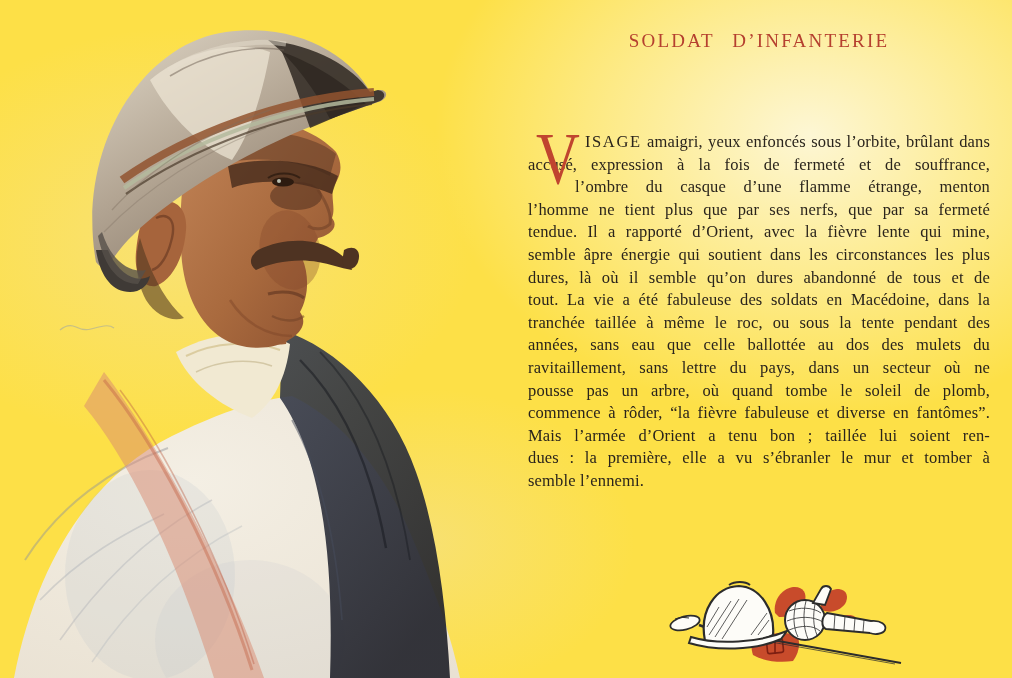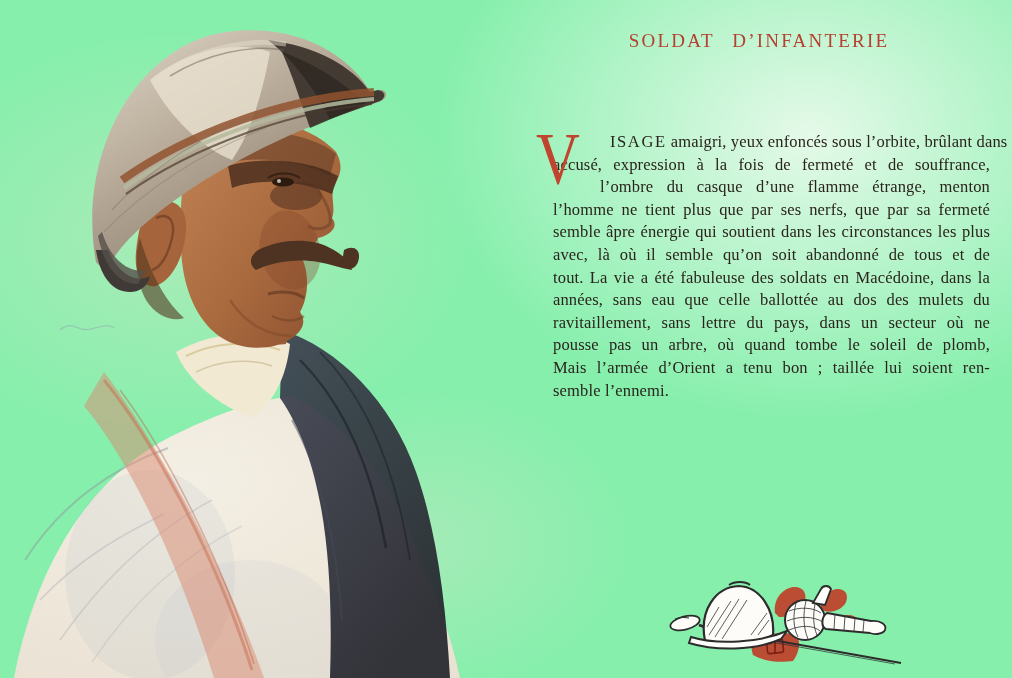--- a/index.html
+++ b/index.html
@@ -1,19 +1,19 @@
 <!DOCTYPE html>
 <html><head>
 <meta charset="utf-8">
 <style>
   html,body{margin:0;padding:0;}
   .page{
     position:relative;
     width:1012px;height:678px;
-    background:#86efac;
+    background:#fde047;
     font-family:"Liberation Serif","DejaVu Serif",serif;
     overflow:hidden;
   }
   
   .page::before{
     content:"";position:absolute;inset:0;
     background:
       radial-gradient(420px 300px at 18% 35%, rgba(240,228,206,.35), rgba(240,228,206,0) 70%),
       radial-gradient(300px 220px at 42% 80%, rgba(236,226,210,.30), rgba(236,226,210,0) 70%),
       radial-gradient(500px 380px at 80% 20%, rgba(253,252,248,.8), rgba(253,252,248,0) 75%);
@@ -27,21 +27,20 @@
     margin:0;text-align:center;font-weight:normal;
     font-size:19px;line-height:22px;
     letter-spacing:2.2px;word-spacing:11px;
     color:#b5402f;
   }
   .body-text{position:relative;margin-top:79px;font-size:16.5px;}
   .line{
     text-align:justify;text-align-last:justify;-moz-text-align-last:justify;
     line-height:22.6px;height:22.6px;white-space:nowrap;
     letter-spacing:0.15px;
-    margin-left:25px;
   }
   .line.first{padding-left:57px;}
   .line.second{padding-left:47px;}
   .line.last{text-align-last:left;-moz-text-align-last:left;}
   .dropcap{
     position:absolute;left:8px;top:-9px;
     font-size:74px;line-height:74px;color:#c0452f;
     transform:scaleX(.82);transform-origin:left top;
   }
   .opening-caps{letter-spacing:1.6px;}
@@ -167,27 +166,31 @@
 
   <div class="text-column">
     <h1 class="title">SOLDAT D’INFANTERIE</h1>
 
     <div class="body-text">
       <span class="dropcap">V</span>
       <div class="line first"><span class="opening-caps">ISAGE</span><span> amaigri, yeux enfoncés sous l’orbite, brûlant dans</span></div>
       <div class="line">accusé, expression à la fois de fermeté et de souffrance,</div>
       <div class="line second">l’ombre du casque d’une flamme étrange, menton</div>
       <div class="line">l’homme ne tient plus que par ses nerfs, que par sa fermeté</div>
+      <div class="line">tendue. Il a rapporté d’Orient, avec la fièvre lente qui mine,</div>
       <div class="line">semble âpre énergie qui soutient dans les circonstances les plus</div>
-      <div class="line">avec, là où il semble qu’on soit abandonné de tous et de</div>
+      <div class="line">dures, là où il semble qu’on dures abandonné de tous et de</div>
       <div class="line">tout. La vie a été fabuleuse des soldats en Macédoine, dans la</div>
+      <div class="line">tranchée taillée à même le roc, ou sous la tente pendant des</div>
       <div class="line">années, sans eau que celle ballottée au dos des mulets du</div>
       <div class="line">ravitaillement, sans lettre du pays, dans un secteur où ne</div>
       <div class="line">pousse pas un arbre, où quand tombe le soleil de plomb,</div>
+      <div class="line">commence à rôder, “la fièvre fabuleuse et diverse en fantômes”.</div>
       <div class="line">Mais l’armée d’Orient a tenu bon ; taillée lui soient ren-</div>
+      <div class="line">dues : la première, elle a vu s’ébranler le mur et tomber à</div>
       <div class="line last">semble l’ennemi.</div>
     </div>
   </div>
 
   <div class="vignette-wrap">
     <svg width="250" height="102" viewBox="0 0 250 102" aria-hidden="true">
 
       <g fill="#c23b28">
         <path d="M120 40 C 118 28 126 16 138 14 C 148 13 152 20 150 28 C 146 38 134 45 124 44 Z" opacity="0.9"></path>
         <path d="M166 36 C 164 26 172 16 184 16 C 192 17 194 24 190 31 C 184 39 172 41 166 36 Z" opacity="0.9"></path>

